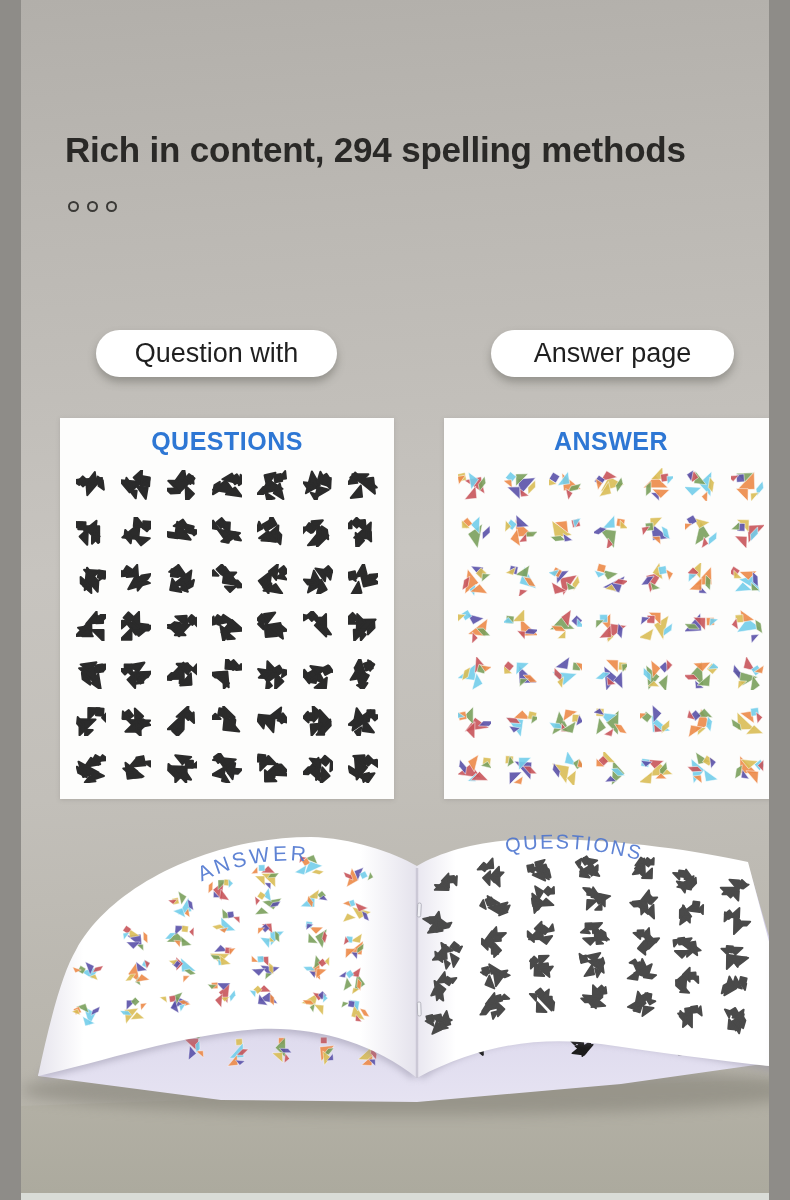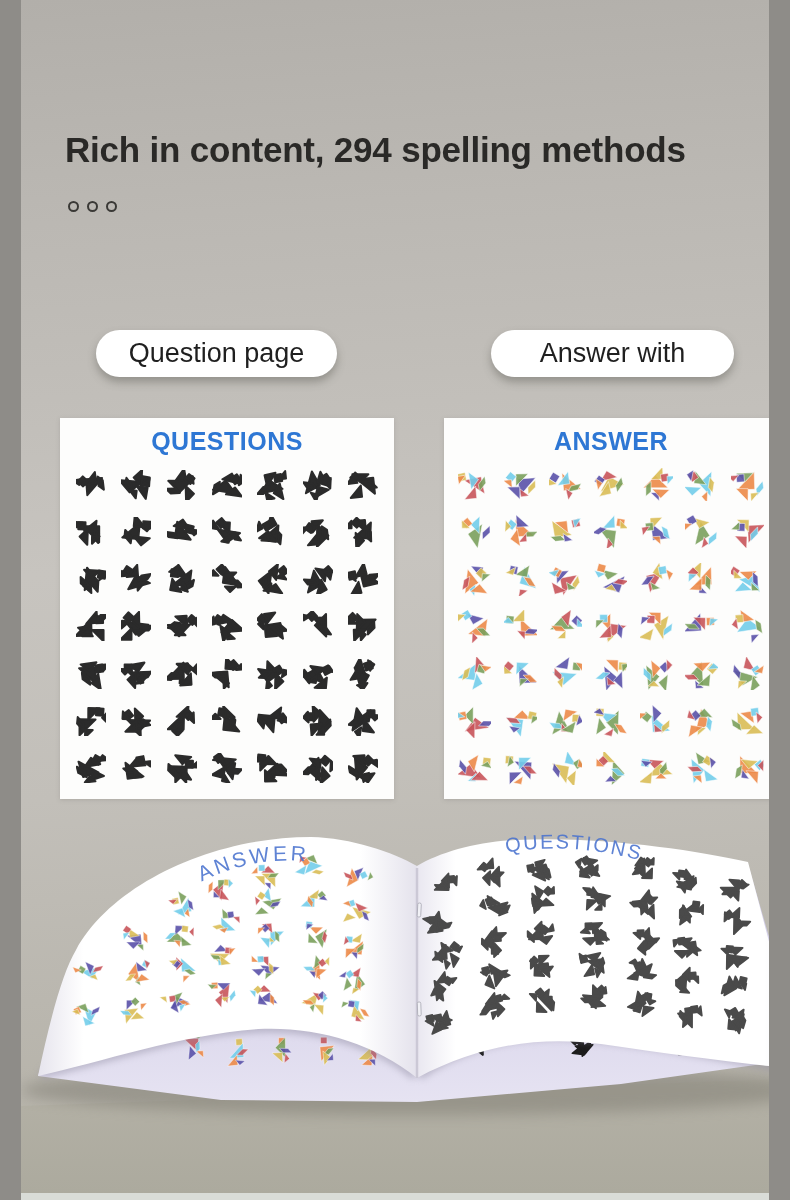--- a/index.html
+++ b/index.html
@@ -54,22 +54,22 @@
 
   <div class="headline">Rich in content, 294 spelling methods</div>
 
   <div class="dots">
     <span class="dot"></span>
     <span class="dot"></span>
     <span class="dot"></span>
   </div>
 
 
-  <div class="pill pill-q">Question page</div>
-  <div class="pill pill-a">Answer with</div>
+  <div class="pill pill-q">Question with</div>
+  <div class="pill pill-a">Answer page</div>
 
   <div class="card card-q">
     <div class="card-title">QUESTIONS</div>
     <div class="glyph-grid" id="grid-q">
         <svg width="30" height="30" viewBox="0 0 32 32">
           <g transform="rotate(-8.6 16 16)">
             <polygon points="11.8,9.1 10.5,26.1 28.8,10.4" fill="#2b2b2b" stroke="#2b2b2b" stroke-width="2.2" stroke-linejoin="round"></polygon>
             <polygon points="21.9,15.0 22.1,3.0 9.9,14.8" fill="#2b2b2b" stroke="#2b2b2b" stroke-width="2.2" stroke-linejoin="round"></polygon>
             <polygon points="24.3,8.3 23.9,18.3 28.8,23.0 29.1,13.0" fill="#2b2b2b" stroke="#2b2b2b" stroke-width="2.2" stroke-linejoin="round"></polygon>
             <polygon points="2.9,10.3 7.5,16.2 13.4,11.5 8.7,5.6" fill="#2b2b2b" stroke="#2b2b2b" stroke-width="2.2" stroke-linejoin="round"></polygon>

